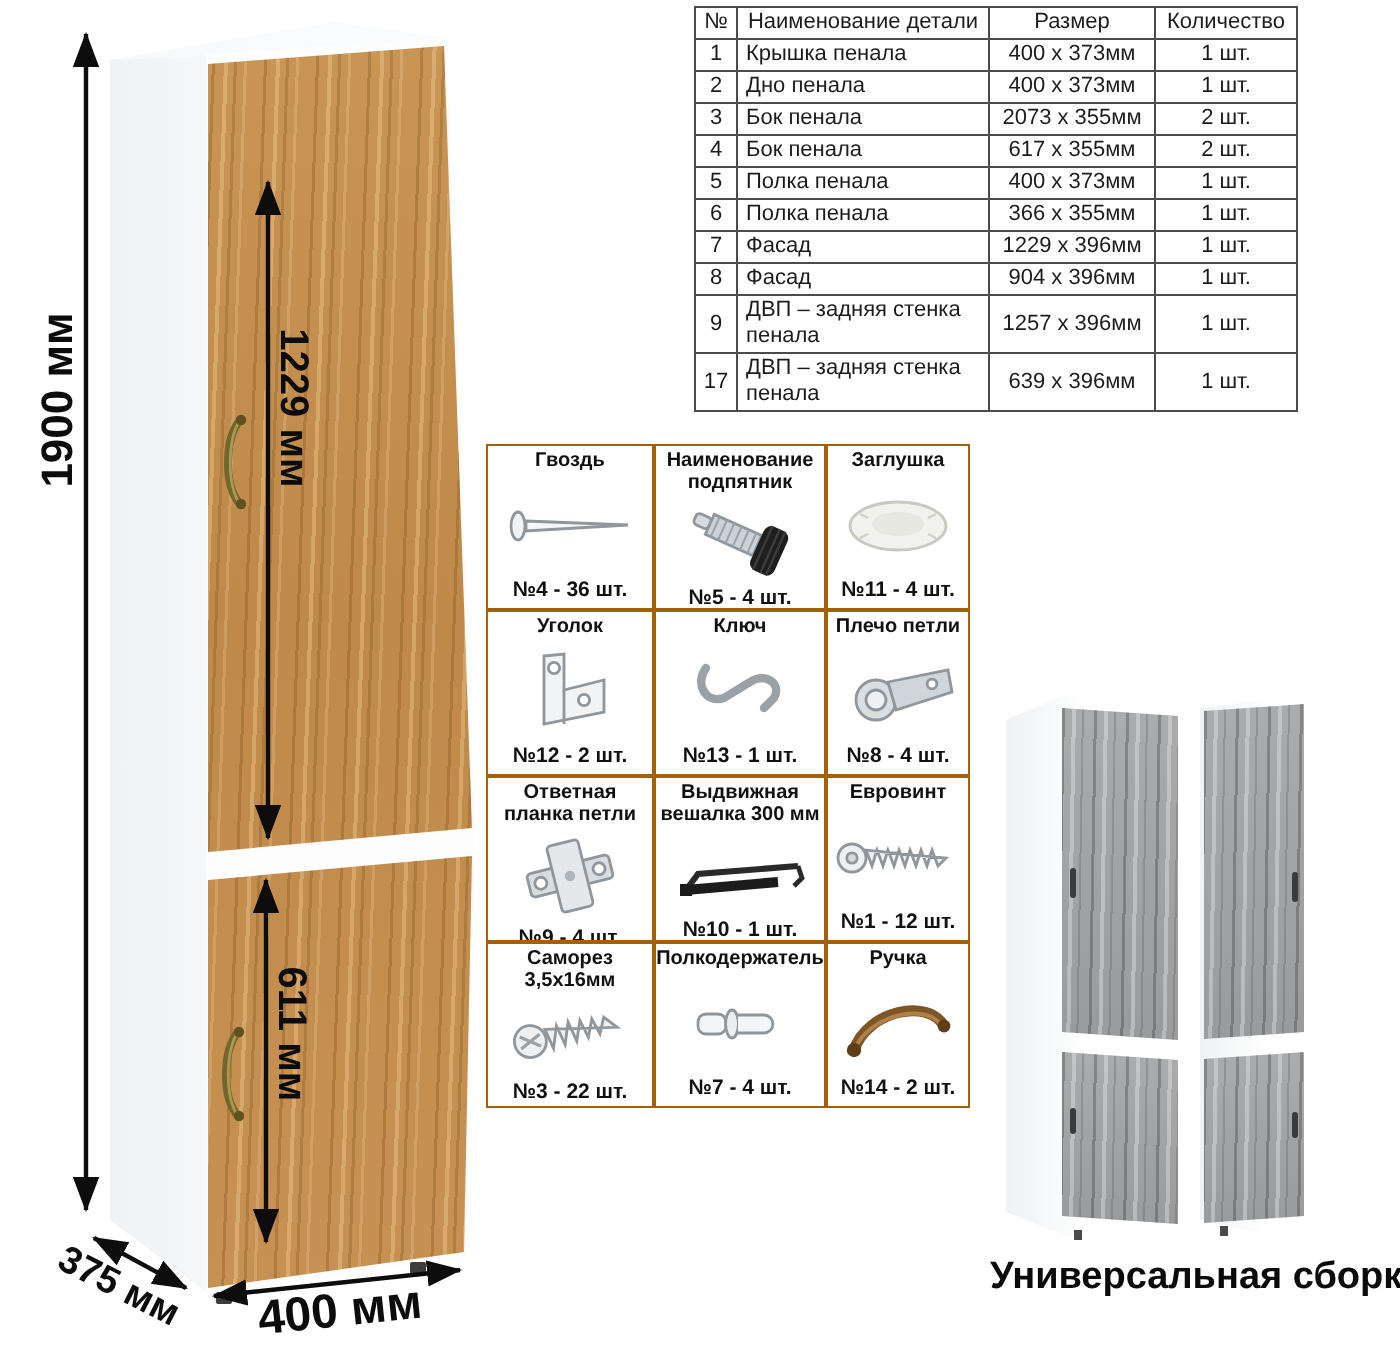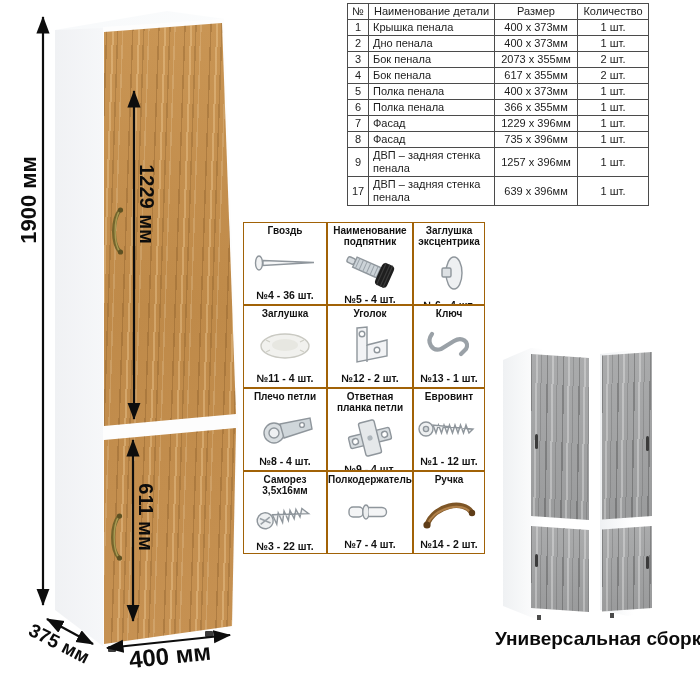--- a/index.html
+++ b/index.html
@@ -181,21 +181,21 @@
         </tr>
         <tr>
           <td>7</td>
           <td class="name">Фасад</td>
           <td>1229 х 396мм</td>
           <td>1 шт.</td>
         </tr>
         <tr>
           <td>8</td>
           <td class="name">Фасад</td>
-          <td>735 х 396мм</td>
+          <td>904 х 396мм</td>
           <td>1 шт.</td>
         </tr>
         <tr class="tall">
           <td>9</td>
           <td class="name">ДВП – задняя стенка пенала</td>
           <td>1257 х 396мм</td>
           <td>1 шт.</td>
         </tr>
         <tr class="tall">
           <td>17</td>
@@ -226,30 +226,20 @@
               <rect x="16" y="16.5" width="26" height="11" fill="#ccd3d8" stroke="#8f969c" stroke-width="1.4"></rect>
               <path d="M19 16.5 v11 M23 16.5 v11 M27 16.5 v11 M31 16.5 v11 M35 16.5 v11 M39 16.5 v11" stroke="#9aa2a9" stroke-width="1"></path>
               <rect x="42" y="10" width="13" height="24" rx="4" fill="#1e1e1e"></rect>
               <path d="M45 10 v24 M49 10 v24 M52 10 v24" stroke="#3c3c3c" stroke-width="1.2"></path>
             </g>
           </svg>
         </div>
         <div class="hw-count">№5 - 4 шт.</div>
       </div>
       <div class="hw-cell">
-        <div class="hw-title">Заглушка эксцентрика</div>
-        <div class="hw-icon">
-          <svg width="66" height="52" viewBox="0 0 66 52">
-            <ellipse cx="38" cy="26" rx="8" ry="16" fill="#eef0f2" stroke="#8f969c" stroke-width="1.4"></ellipse>
-            <rect x="26" y="21" width="9" height="9" rx="1.5" fill="#dde1e4" stroke="#8f969c" stroke-width="1.4"></rect>
-          </svg>
-        </div>
-        <div class="hw-count">№6 - 4 шт.</div>
-      </div>
-      <div class="hw-cell">
         <div class="hw-title">Заглушка</div>
         <div class="hw-icon">
           <svg width="66" height="44" viewBox="0 0 66 44">
             <ellipse cx="33" cy="22" rx="24" ry="12" fill="#f1f1ee" stroke="#c9c9c2" stroke-width="1.4"></ellipse>
             <ellipse cx="33" cy="21" rx="13" ry="6" fill="#e7e7e1"></ellipse>
             <path d="M14 16 l4 2 M52 16 l-4 2 M14 28 l4 -2 M52 28 l-4 -2" stroke="#cfcfc7" stroke-width="1.2"></path>
           </svg>
         </div>
         <div class="hw-count">№11 - 4 шт.</div>
       </div>
@@ -293,20 +283,32 @@
             <g transform="rotate(-14 33 25)">
               <rect x="12" y="19" width="42" height="12" rx="2" fill="#d8dde0" stroke="#8f969c" stroke-width="1.4"></rect>
               <rect x="25" y="8" width="16" height="34" rx="2" fill="#e5e8ea" stroke="#8f969c" stroke-width="1.4"></rect>
               <circle cx="18" cy="25" r="3" fill="#fff" stroke="#8f969c" stroke-width="1.4"></circle>
               <circle cx="48" cy="25" r="3" fill="#fff" stroke="#8f969c" stroke-width="1.4"></circle>
               <circle cx="33" cy="25" r="2.6" fill="#aeb6bc"></circle>
             </g>
           </svg>
         </div>
         <div class="hw-count">№9 - 4 шт.</div>
+      </div>
+      <div class="hw-cell">
+        <div class="hw-title">Выдвижная вешалка 300 мм</div>
+        <div class="hw-icon">
+          <svg width="70" height="46" viewBox="0 0 70 46">
+            <path d="M8 32 L14 24 L64 20" fill="none" stroke="#2a2a2a" stroke-width="3"></path>
+            <path d="M8 32 L54 28" fill="none" stroke="#1c1c1c" stroke-width="5"></path>
+            <path d="M64 20 L66 26 L62 30" fill="none" stroke="#2a2a2a" stroke-width="2.4"></path>
+            <rect x="5" y="29" width="6" height="6" fill="#1c1c1c"></rect>
+          </svg>
+        </div>
+        <div class="hw-count">№10 - 1 шт.</div>
       </div>
       <div class="hw-cell">
         <div class="hw-title">Евровинт</div>
         <div class="hw-icon">
           <svg width="66" height="40" viewBox="0 0 66 40">
             <circle cx="10" cy="20" r="7" fill="#eef0f1" stroke="#8f969c" stroke-width="1.4"></circle>
             <circle cx="10" cy="20" r="2.6" fill="#d3d8db" stroke="#8f969c" stroke-width="1.4"></circle>
             <path d="M17 16 l3 8 l2.5 -8 l3 8 l2.5 -8 l3 8 l2.5 -8 l3 8 l2.5 -8 l3 8 l2.5 -8 l3 8 l2.5 -8 l3 8 l4 -4 Z" fill="#eef0f1" stroke="#8f969c" stroke-width="1.4"></path>
           </svg>
         </div>

